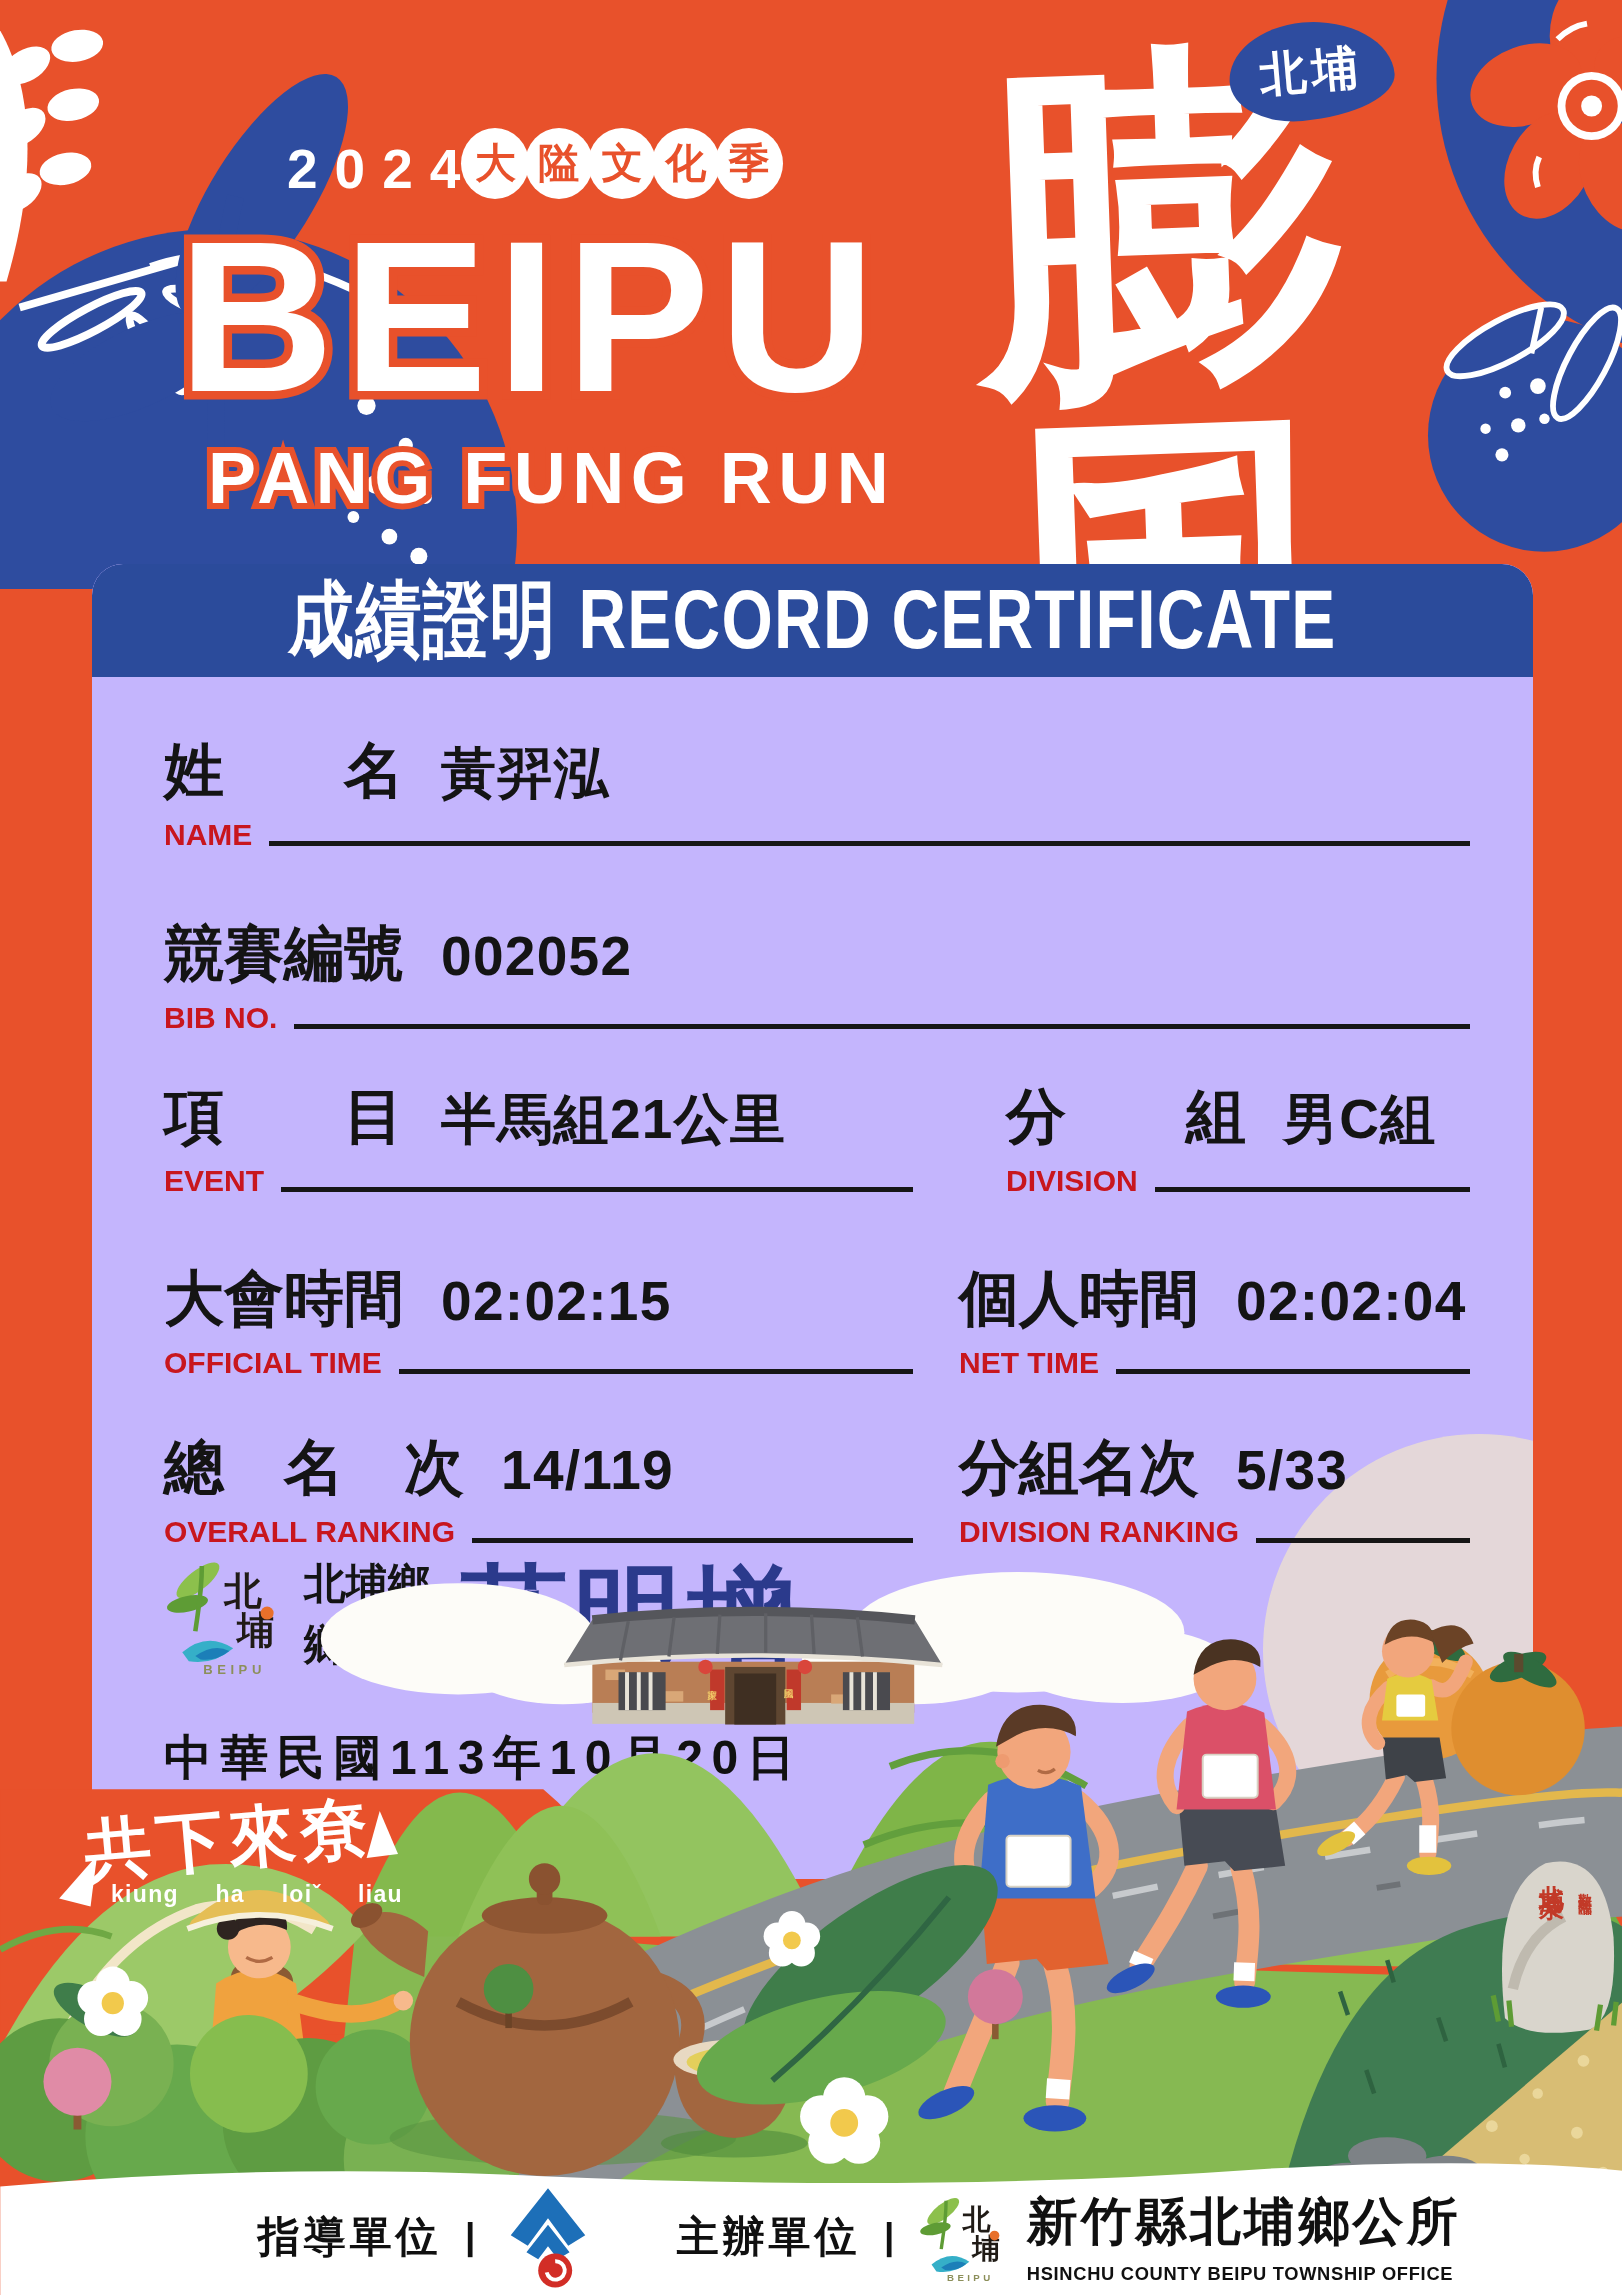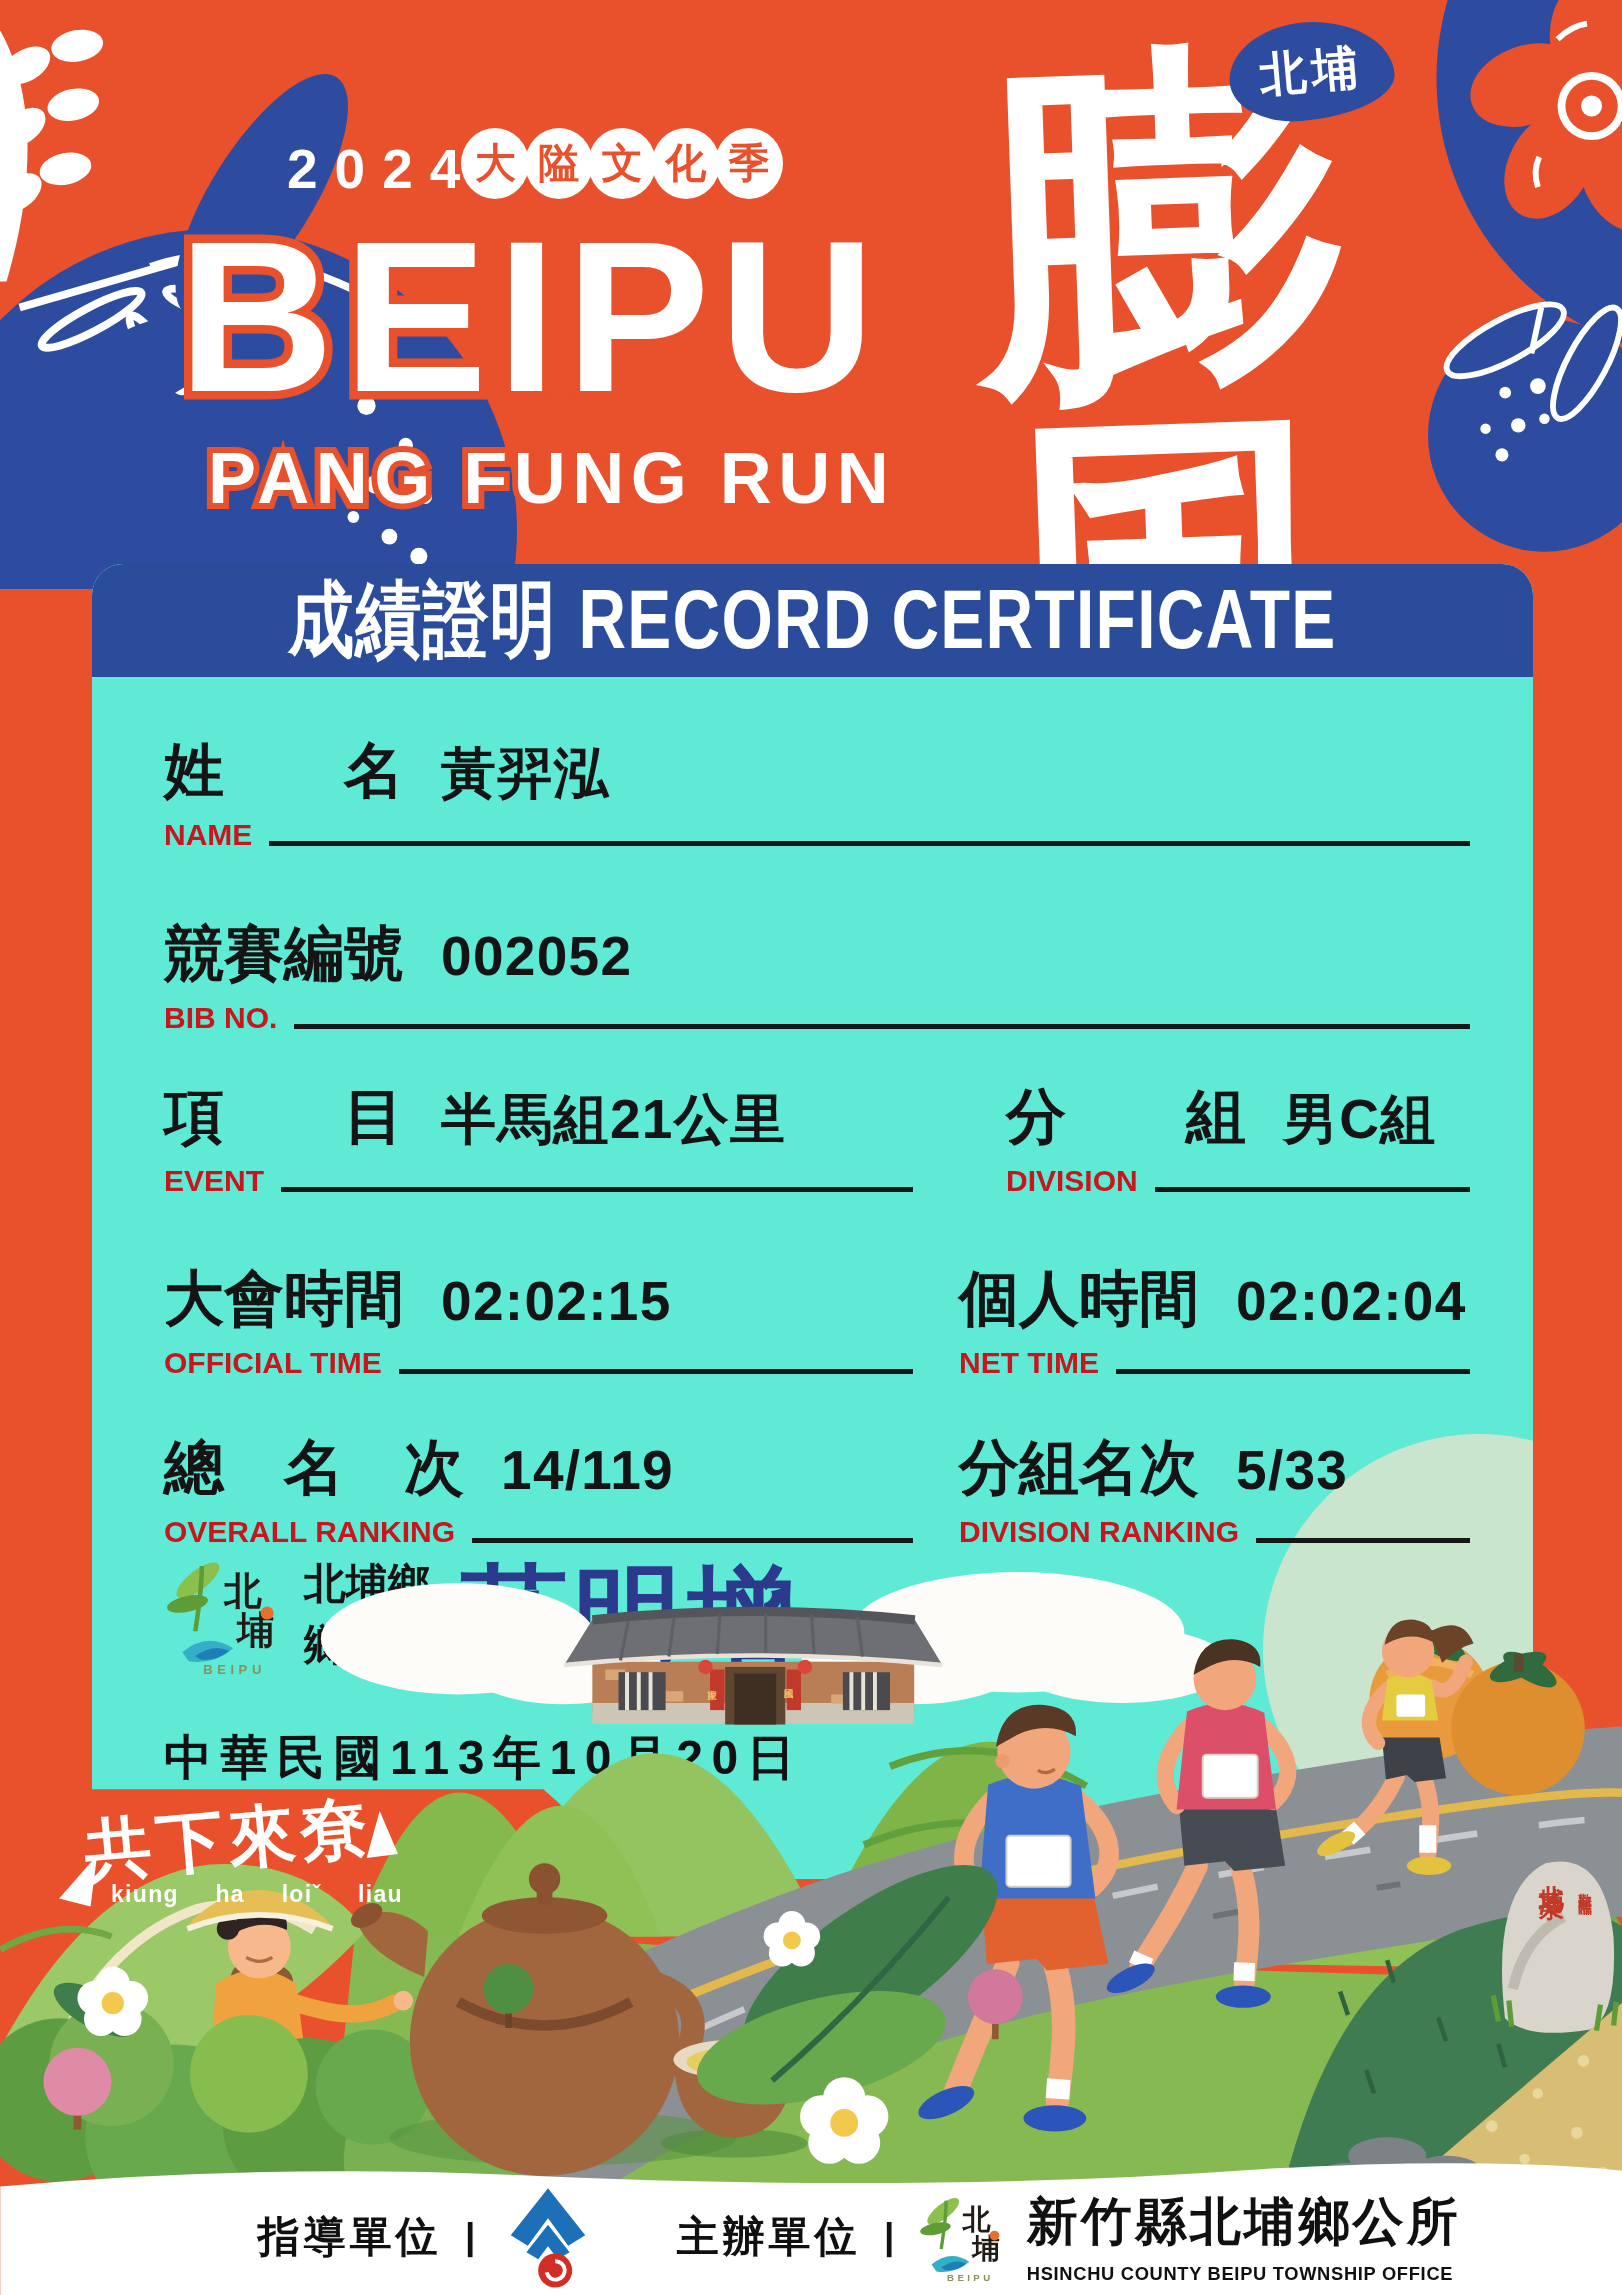--- a/index.html
+++ b/index.html
@@ -40,21 +40,21 @@
   .badge{
     left:1229px;top:22px;width:165px;height:98px;background:#2E4C9F;
     border-radius:47% 53% 58% 42% / 55% 60% 40% 45%;
     transform:rotate(-5deg);display:flex;align-items:center;justify-content:center;
     z-index:5;
   }
   .badge span{color:#fff;font-size:47px;font-weight:bold;letter-spacing:5.2px;}
 
   
   .card{
-    left:92px;top:564px;width:1441px;height:1315px;background:#5eead4;
+    left:92px;top:564px;width:1441px;height:1315px;background:#c4b5fd;
     border-radius:31px;z-index:3;overflow:hidden;
   }
   .banner{
     position:absolute;left:0;top:0;width:100%;height:113px;background:#2B4B9B;
     border-radius:31px 31px 0 0;display:flex;align-items:center;justify-content:center;
   }
   .banner .t{
     color:#fff;font-weight:bold;font-size:68px;letter-spacing:1.3px;
     transform:scale(.97,1.22);white-space:nowrap;
   }

